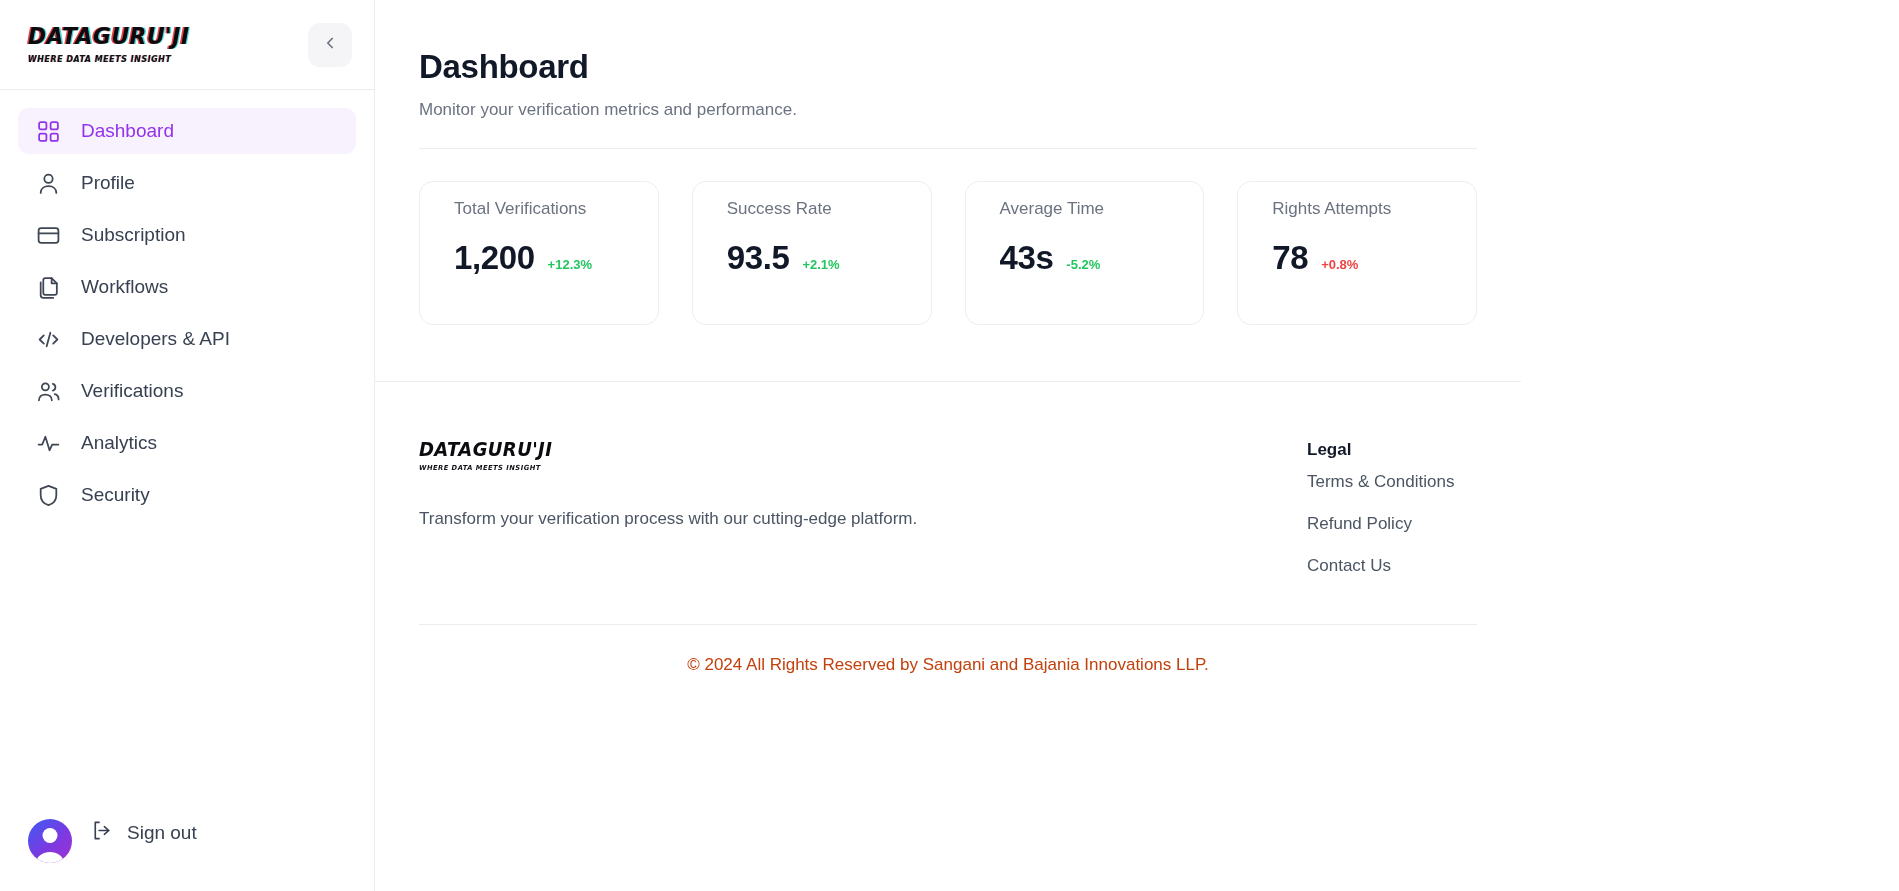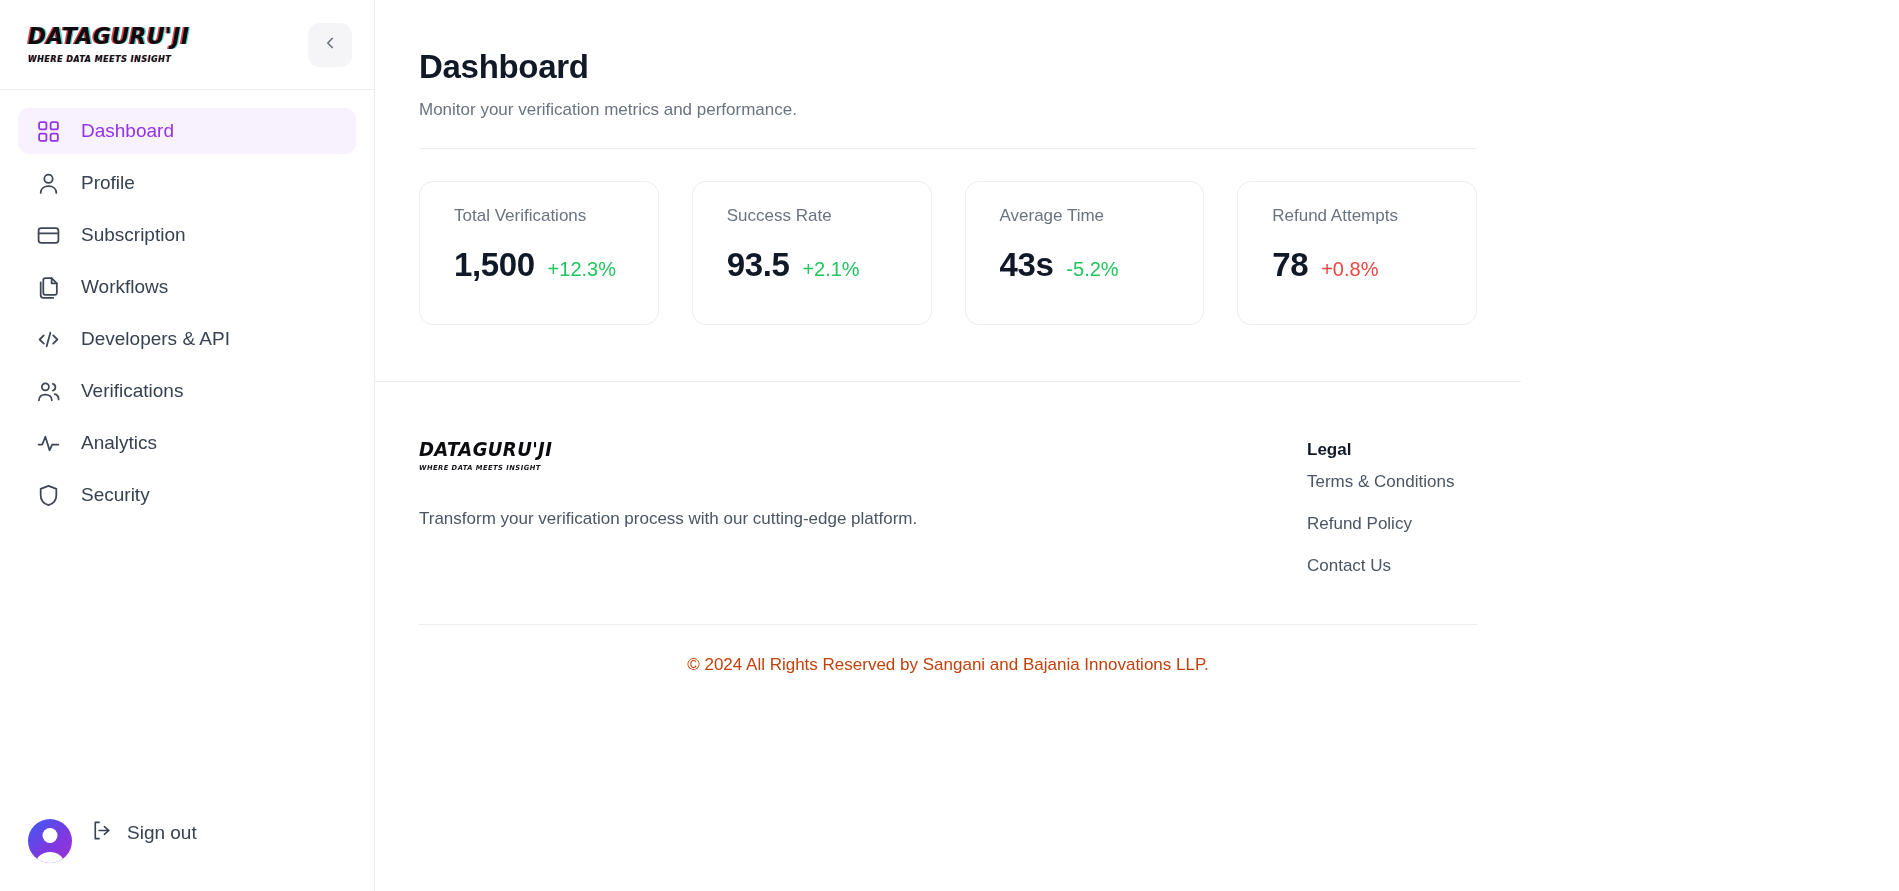--- a/index.html
+++ b/index.html
@@ -103,27 +103,27 @@
   .head-rule { height: 1px; background: #ececed; margin: 28px 44px 0 44px; }
 
   .cards {
     display: grid; grid-template-columns: repeat(4, 1fr);
     gap: 33px; padding: 32px 44px 0 44px;
   }
   .card {
     background: #fff;
     border: 1px solid #edeef0;
     border-radius: 14px;
-    padding: 24px 34px 34px 34px;
+    padding: 17px 34px 34px 34px;
     min-height: 144px;
   }
   .card-label { font-size: 17px; color: #6b7280; }
   .card-valrow { display: flex; align-items: baseline; gap: 13px; margin-top: 20px; }
   .card-value { font-size: 33px; font-weight: 700; color: #111827; letter-spacing: -0.4px; }
-  .card-delta { font-size: 20px; font-weight: 400; }
+  .card-delta { font-size: 13px; font-weight: 700; }
   .card-delta.up { color: #22c55e; }
   .card-delta.down { color: #22c55e; }
   .card-delta.bad { color: #ef4444; }
 
   .footer-rule { height: 1px; background: #ececed; margin: 56px 0 0 0; width: 100%; }
 
   footer { padding: 58px 44px 0 44px; display: flex; justify-content: space-between; align-items: flex-start; }
   .f-left { max-width: 720px; }
   .f-logo-main {
     font-family: "DejaVu Sans", sans-serif;
@@ -280,21 +280,21 @@
       <h1 id="page-title">Dashboard</h1>
       <p id="page-subtitle">Monitor your verification metrics and performance.</p>
     </div>
     <div class="head-rule"></div>
 
     <section class="cards">
 
       <div class="card">
         <div class="card-label">Total Verifications</div>
         <div class="card-valrow">
-          <span class="card-value">1,500</span>
+          <span class="card-value">1,200</span>
           <span class="card-delta up">+12.3%</span>
         </div>
       </div>
 
       <div class="card">
         <div class="card-label">Success Rate</div>
         <div class="card-valrow">
           <span class="card-value">93.5</span>
           <span class="card-delta up">+2.1%</span>
         </div>
@@ -302,21 +302,21 @@
 
       <div class="card">
         <div class="card-label">Average Time</div>
         <div class="card-valrow">
           <span class="card-value">43s</span>
           <span class="card-delta down">-5.2%</span>
         </div>
       </div>
 
       <div class="card">
-        <div class="card-label">Refund Attempts</div>
+        <div class="card-label">Rights Attempts</div>
         <div class="card-valrow">
           <span class="card-value">78</span>
           <span class="card-delta bad">+0.8%</span>
         </div>
       </div>
 
     </section>
 
     <div class="footer-rule"></div>
 

